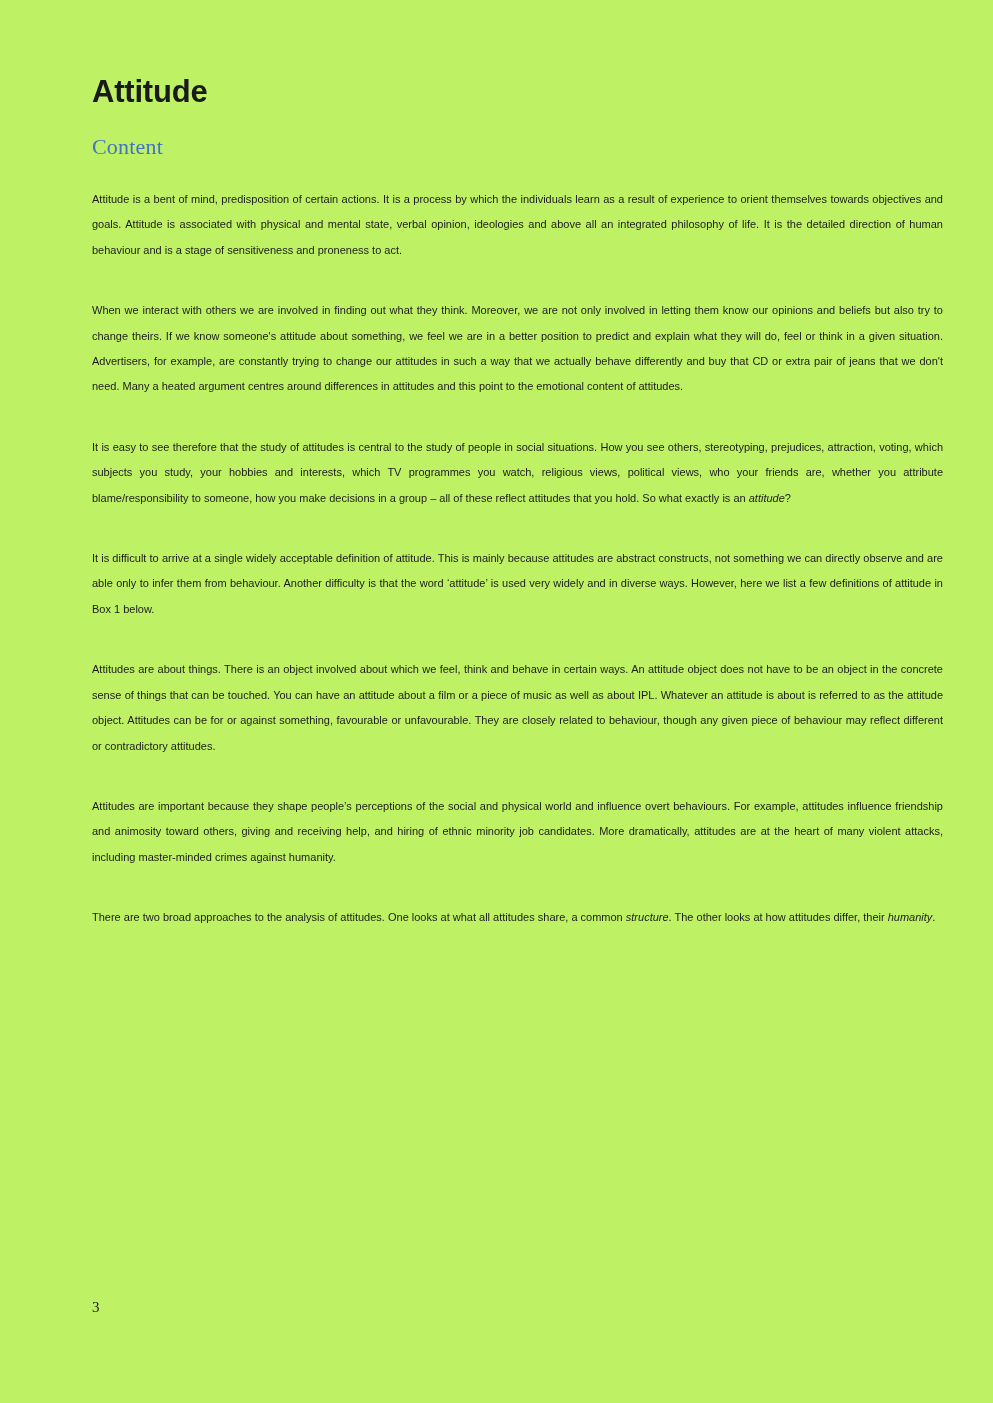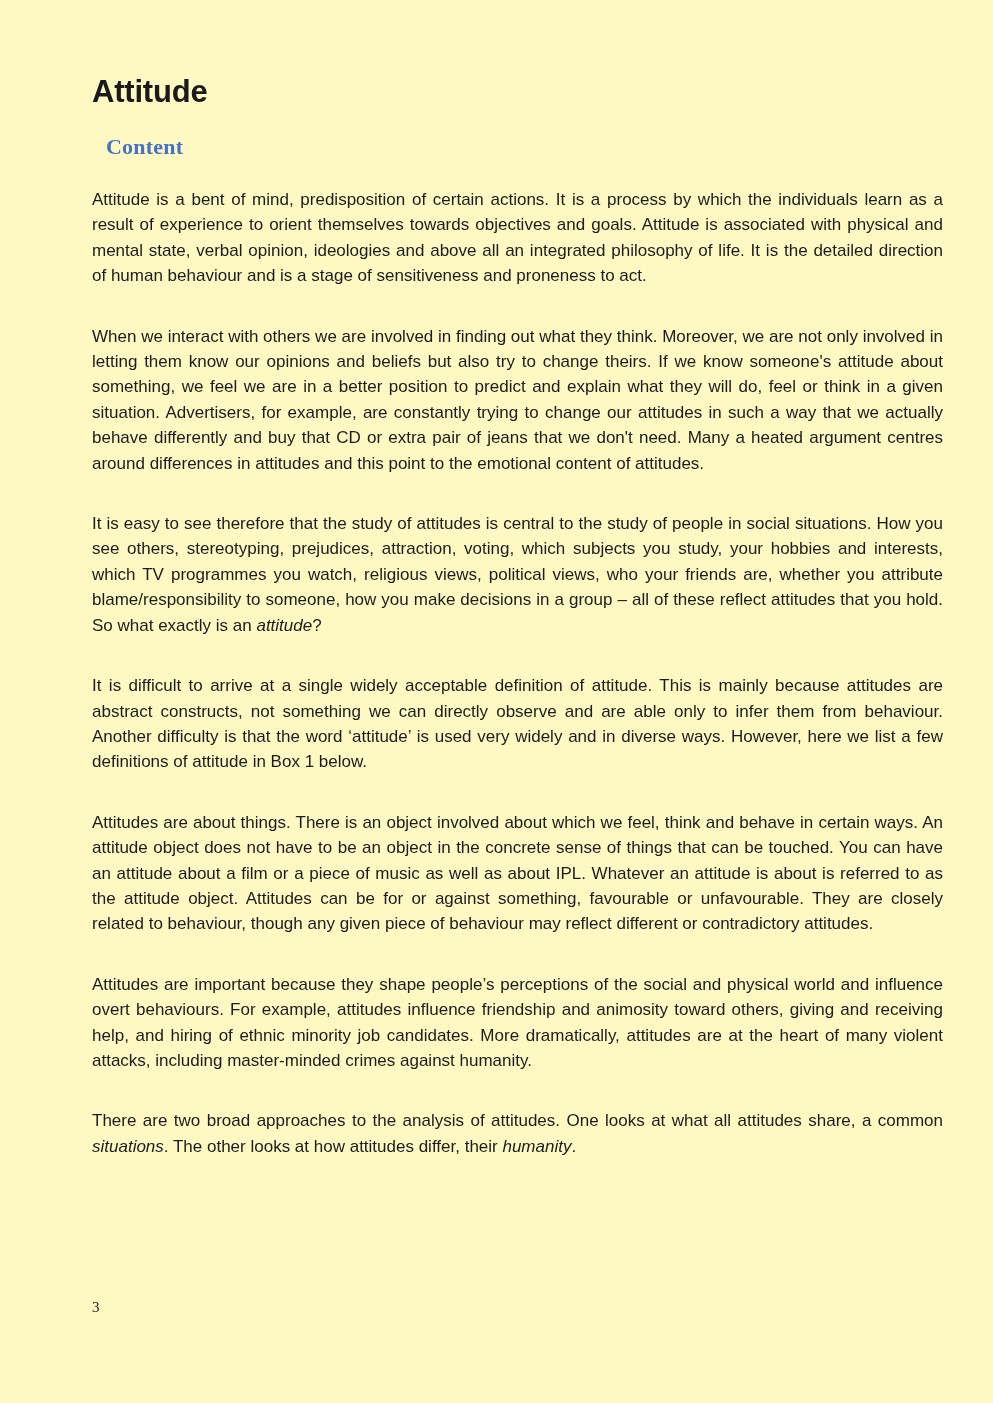--- a/index.html
+++ b/index.html
@@ -14,49 +14,49 @@
     font-family: "Liberation Sans", sans-serif;
     color: #1a1a1a;
     overflow: hidden;
   }
   .page {
     position: absolute;
     top: 0;
     left: 0;
     width: 993px;
     height: 1403px;
-    background: #fef9c3;
+    background: #bef264;
   }
   .content-area {
     position: absolute;
     left: 92px;
     top: 72px;
     width: 851px;
   }
   .doc-title {
     font-family: "Liberation Sans", sans-serif;
     font-size: 31px;
     font-weight: bold;
     letter-spacing: -0.2px;
     color: #1a1a1a;
     margin: 0 0 0 0;
     line-height: 40px;
   }
   .section-heading {
     font-family: "Liberation Serif", serif;
     font-size: 22px;
-    font-weight: bold;
+    font-weight: normal;
     color: #4472C4;
-    margin: 22px 0 0 14px;
+    margin: 22px 0 0 0;
     line-height: 26px;
     letter-spacing: 0.2px;
   }
   .body-para {
     font-family: "Liberation Sans", sans-serif;
-    font-size: 17px;
+    font-size: 11px;
     line-height: 25.4px;
     color: #1c1c1c;
     text-align: justify;
     text-justify: inter-word;
     margin: 0;
     padding: 0;
   }
   .para-block {
     margin-top: 35px;
   }
@@ -105,20 +105,20 @@
 
     <div class="para-block">
       <p class="body-para">Attitudes are about things. There is an object involved about which we feel, think and behave in certain ways. An attitude object does not have to be an object in the concrete sense of things that can be touched. You can have an attitude about a film or a piece of music as well as about IPL. Whatever an attitude is about is referred to as the attitude object. Attitudes can be for or against something, favourable or unfavourable. They are closely related to behaviour, though any given piece of behaviour may reflect different or contradictory attitudes.</p>
     </div>
 
     <div class="para-block">
       <p class="body-para">Attitudes are important because they shape people’s perceptions of the social and physical world and influence overt behaviours. For example, attitudes influence friendship and animosity toward others, giving and receiving help, and hiring of ethnic minority job candidates. More dramatically, attitudes are at the heart of many violent attacks, including master-minded crimes against humanity.</p>
     </div>
 
     <div class="para-block">
-      <p class="body-para"><span>There are two broad approaches to the analysis of attitudes. One looks at what all attitudes share, a common </span><i>situations</i><span>. The other looks at how attitudes differ, their </span><i>humanity</i><span>.</span></p>
+      <p class="body-para"><span>There are two broad approaches to the analysis of attitudes. One looks at what all attitudes share, a common </span><i>structure</i><span>. The other looks at how attitudes differ, their </span><i>humanity</i><span>.</span></p>
     </div>
 
   </div>
 
   <div class="page-number">3</div>
 
 </div>
 
 </body></html>

